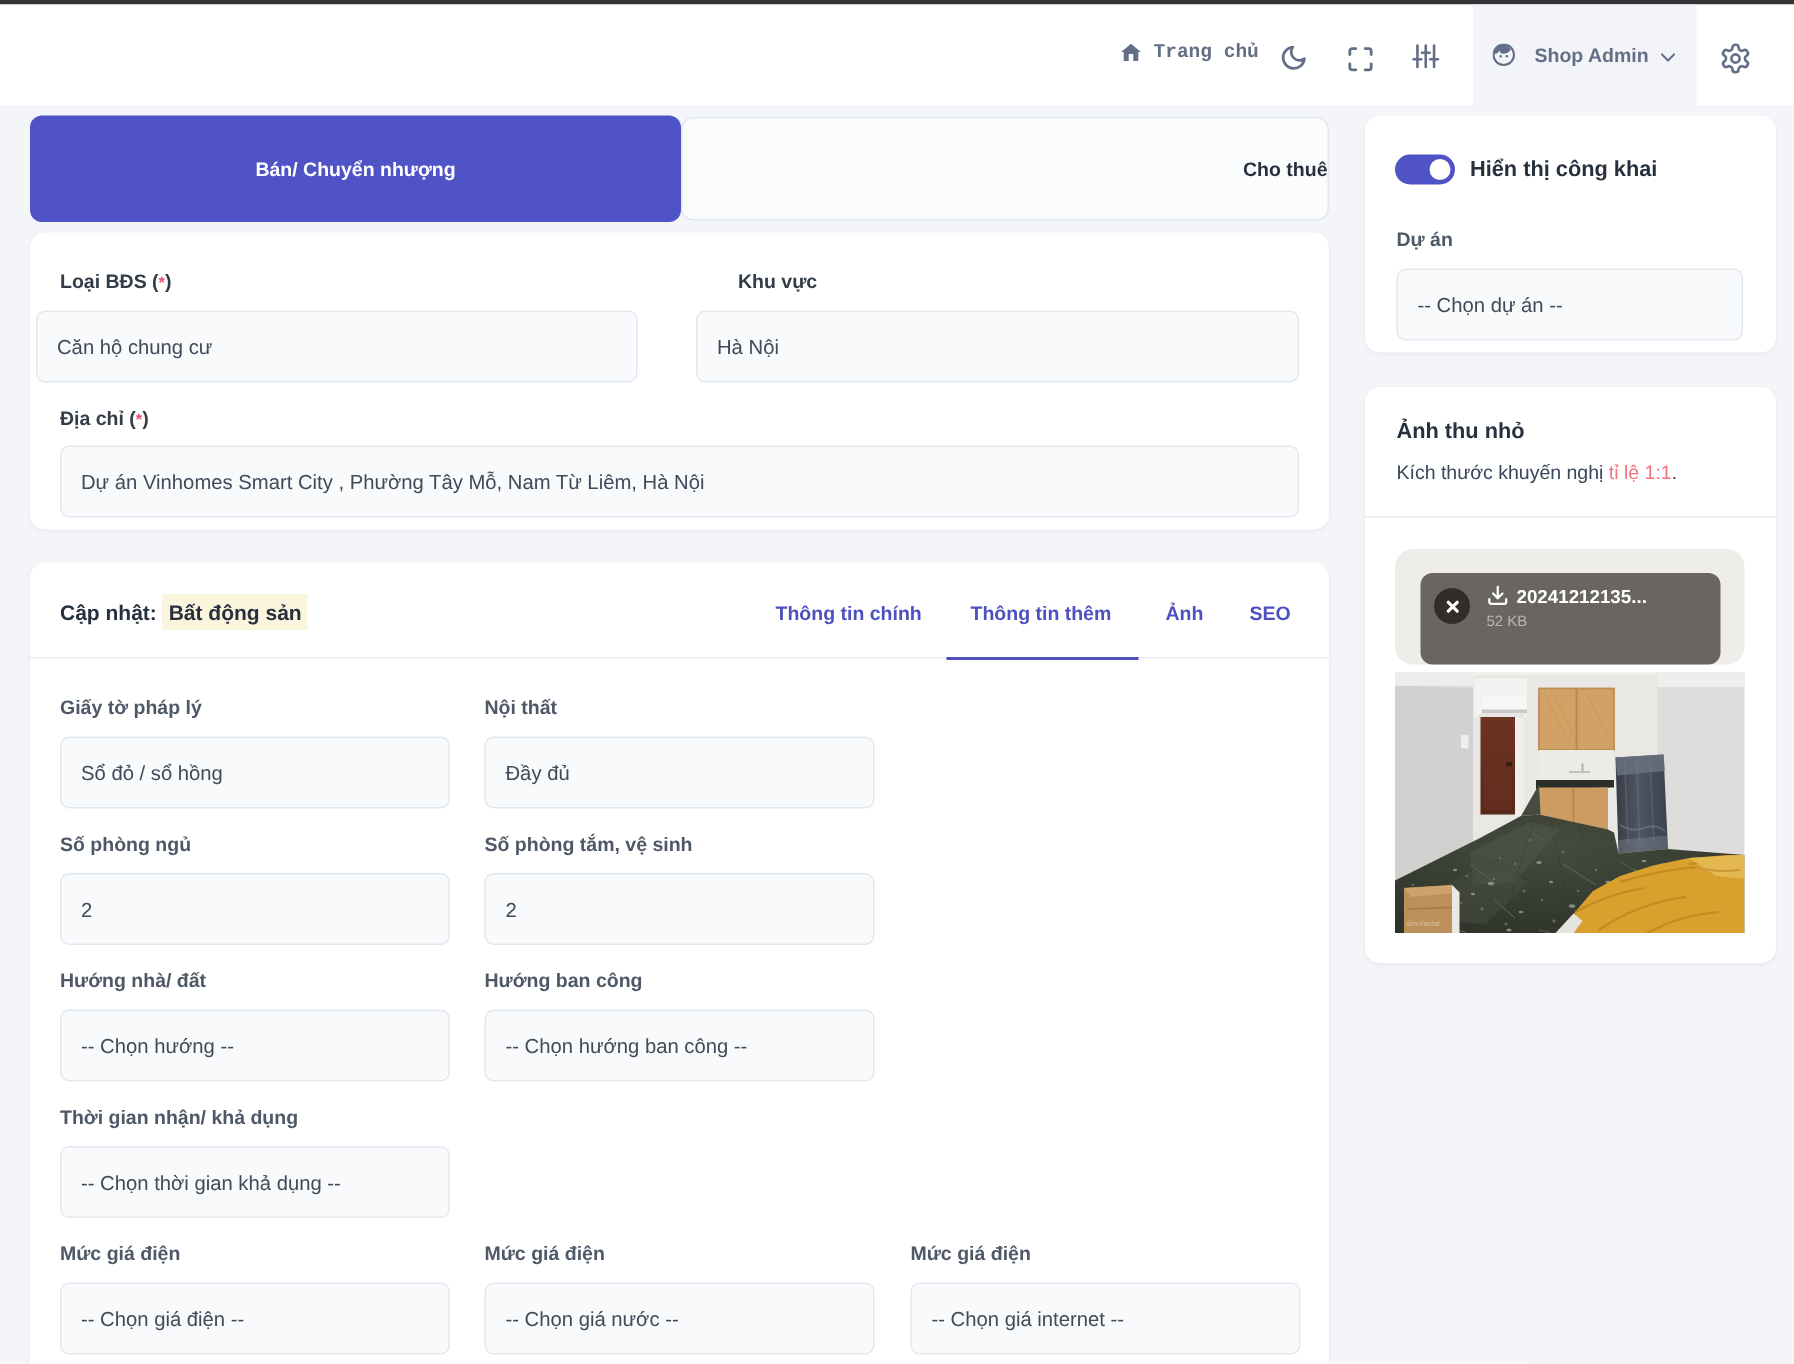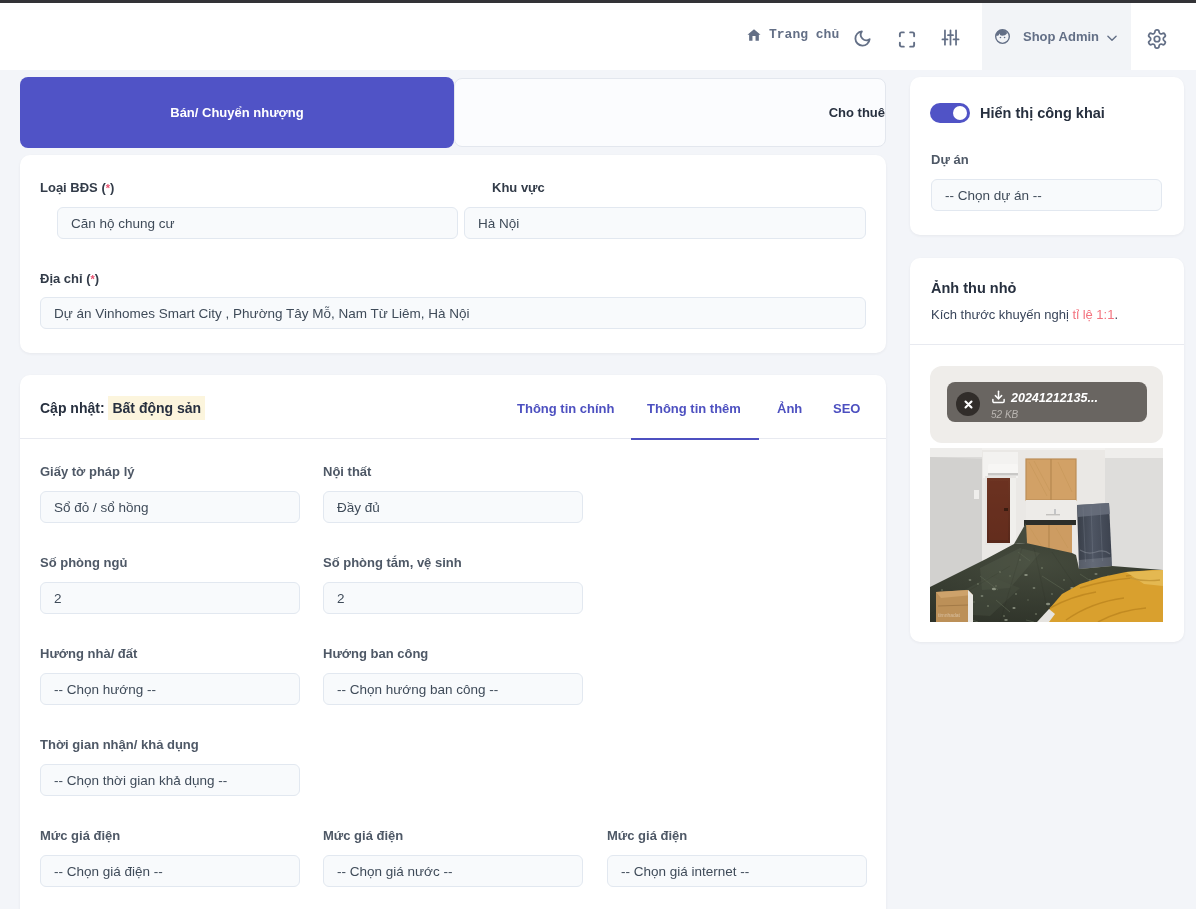--- a/index.html
+++ b/index.html
@@ -1,21 +1,21 @@
 <!DOCTYPE html>
 <html><head>
 <meta charset="utf-8">
 <style>
   * { margin:0; padding:0; box-sizing:border-box; }
   html,body { width:1196px; height:909px; overflow:hidden; }
   body { font-family:"Liberation Sans", sans-serif; background:#f3f5f9; position:relative; }
   .abs { position:absolute; }
   .card { background:#fff; border-radius:10px; box-shadow:0 1px 3px rgba(30,41,59,.06); }
   .lbl { font-size:13px; font-weight:bold; color:#4e5866; } .lbl1 { color:#333c49; }
-  .inp { background:#f8fafc; border:1px solid #e2e8f0; border-radius:6px; font-size:13.5px; color:#3f4b59; display:flex; align-items:center; padding:0 13px; height:32px; }
+  .inp { background:#f8fafc; border:1px solid #e2e8f0; border-radius:6px; font-size:13.5px; color:#3f4b59; display:flex; align-items:center; padding:0 13px; height:48px; }
   svg { display:block; }
 </style>
 </head>
 <body>
 
 <div class="abs" style="left:0;top:0;width:1196px;height:3px;background:#333337;"></div>
 
 <div class="abs" style="left:0;top:3px;width:1196px;height:67px;background:#fff;">
 
   <div class="abs" style="left:746px;top:-2px;height:67px;display:flex;align-items:center;gap:7px;">
@@ -67,21 +67,21 @@
 <div class="abs" style="left:454px;top:78px;width:432px;height:69px;background:#fbfcfe;border:1px solid #e3e7ee;border-radius:8px;display:flex;align-items:center;justify-content:flex-end;">
   <span style="font-size:13px;font-weight:bold;color:#27303f;">Cho thuê</span>
 </div>
 <div class="abs" style="left:20px;top:77px;width:434px;height:71px;background:#5053c6;border-radius:8px;display:flex;align-items:center;justify-content:center;">
   <span style="font-size:13px;font-weight:bold;color:#fff;">Bán/ Chuyển nhượng</span>
 </div>
 
 <div class="card abs" style="left:20px;top:155px;width:866px;height:198px;">
   <div class="abs lbl lbl1" style="left:20px;top:25px;">Loại BĐS (<span style="color:#e8506f;font-size:11px;">*</span>)</div>
   <div class="abs lbl lbl1" style="left:444px;top:25px;margin-left:28px;">Khu vực</div>
-  <div class="abs inp" style="left:37px;top:52px;width:401px;">Căn hộ chung cư</div>
+  <div class="abs inp" style="left:4px;top:52px;width:401px;">Căn hộ chung cư</div>
   <div class="abs inp" style="left:444px;top:52px;width:402px;">Hà Nội</div>
   <div class="abs lbl lbl1" style="left:20px;top:116px;">Địa chỉ (<span style="color:#e8506f;font-size:11px;">*</span>)</div>
   <div class="abs inp" style="left:20px;top:142px;width:826px;">Dự án Vinhomes Smart City , Phường Tây Mỗ, Nam Từ Liêm, Hà Nội</div>
 </div>
 
 <div class="card abs" style="left:20px;top:375px;width:866px;height:640px;">
   <div class="abs" style="left:20px;top:25px;font-size:14px;font-weight:bold;color:#27303f;">Cập nhật: <span style="background:#fcf5dd;padding:4px 4px;">Bất động sản</span></div>
 
   <div class="abs" style="left:497px;top:26px;font-size:13px;font-weight:bold;color:#4d50c0;">Thông tin chính</div>
   <div class="abs" style="left:627px;top:26px;font-size:13px;font-weight:bold;color:#4d50c0;">Thông tin thêm</div>
@@ -124,21 +124,21 @@
   <div class="abs lbl" style="left:21px;top:75px;">Dự án</div>
   <div class="abs inp" style="left:21px;top:102px;width:231px;">-- Chọn dự án --</div>
 </div>
 
 <div class="card abs" style="left:910px;top:258px;width:274px;height:384px;">
   <div class="abs" style="left:21px;top:22px;font-size:14.5px;font-weight:bold;color:#27303f;text-align:center;">Ảnh thu nhỏ</div>
   <div class="abs" style="left:21px;top:49px;font-size:13px;color:#39455a;">Kích thước khuyến nghị <span style="color:#f3737f;">tỉ lệ 1:1</span>.</div>
   <div class="abs" style="left:0;top:86px;width:274px;height:1px;background:#e8eaf0;"></div>
 
   <div class="abs" style="left:20px;top:108px;width:233px;height:77px;background:#efedea;border-radius:12px;">
-    <div class="abs" style="left:17px;top:16px;width:200px;height:40px;background:#696561;border-radius:8px;font-style:italic;">
+    <div class="abs" style="left:17px;top:16px;width:200px;height:61px;background:#696561;border-radius:8px;">
       <div class="abs" style="left:9px;top:10px;width:24px;height:24px;border-radius:50%;background:#312d2a;display:flex;align-items:center;justify-content:center;">
         <svg width="11" height="11" viewBox="0 0 24 24" fill="none" stroke="#fff" stroke-width="4.6" stroke-linecap="round">
             <path d="M5.5 5.5l13 13M18.5 5.5l-13 13"></path>
           </svg>
       </div>
       <svg class="abs" style="left:44px;top:8px;" width="15" height="15" viewBox="0 0 24 24" fill="none" stroke="#fff" stroke-width="2.4" stroke-linecap="round" stroke-linejoin="round">
           <path d="M21 15v3a2 2 0 0 1-2 2H5a2 2 0 0 1-2-2v-3"></path>
           <path d="M7 9l5 5 5-5"></path>
           <path d="M12 14V2"></path>
         </svg>

